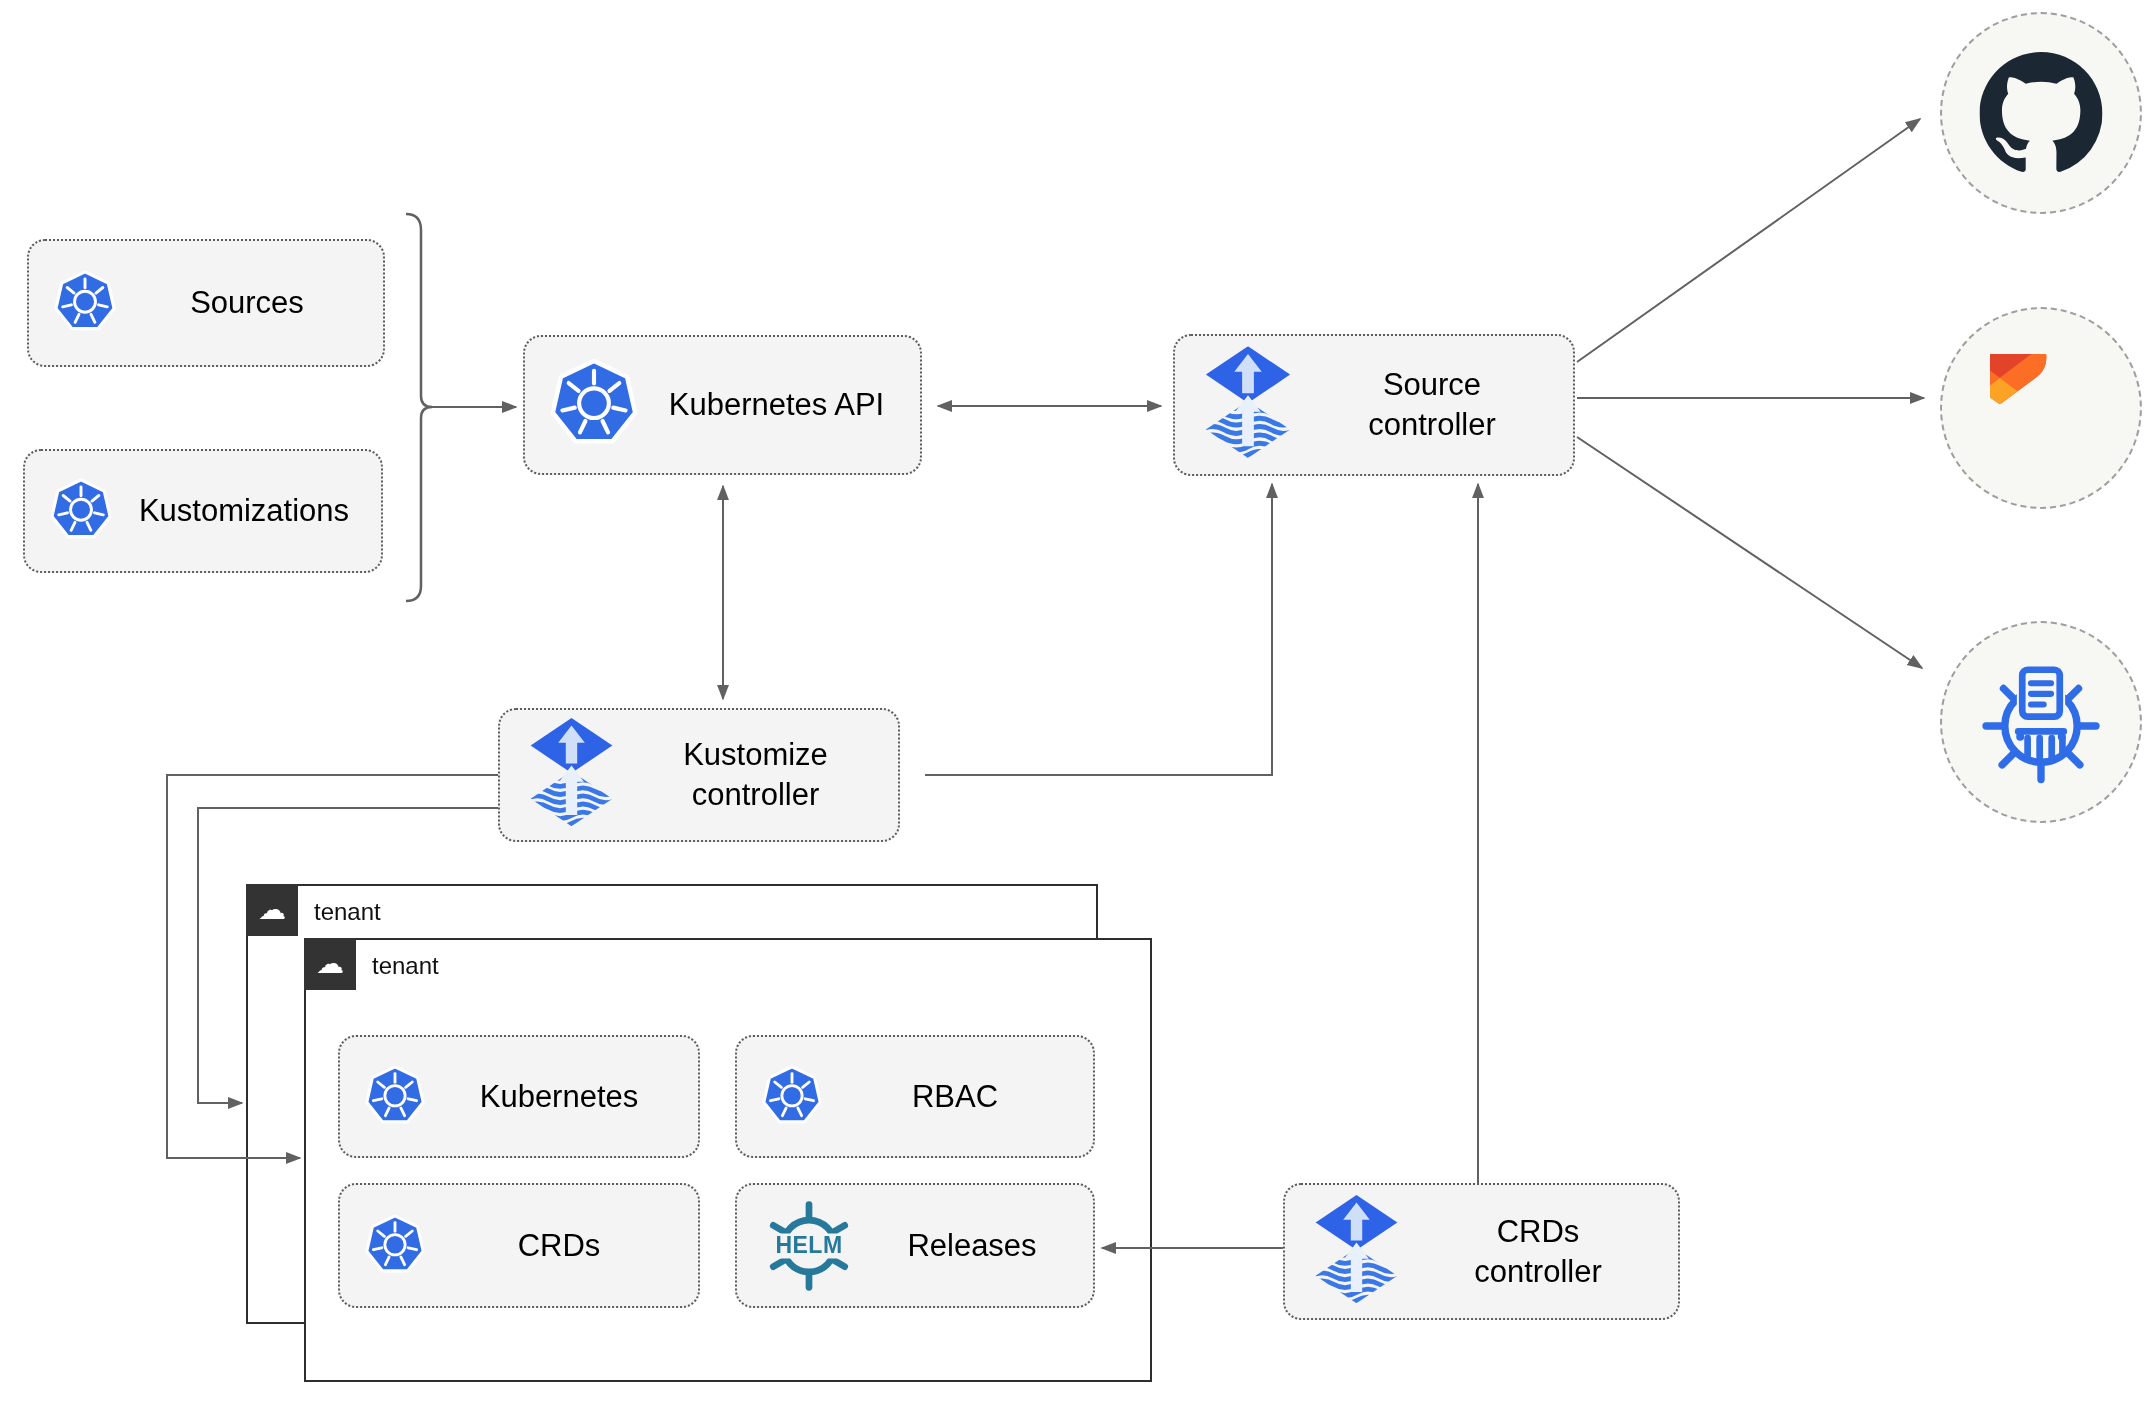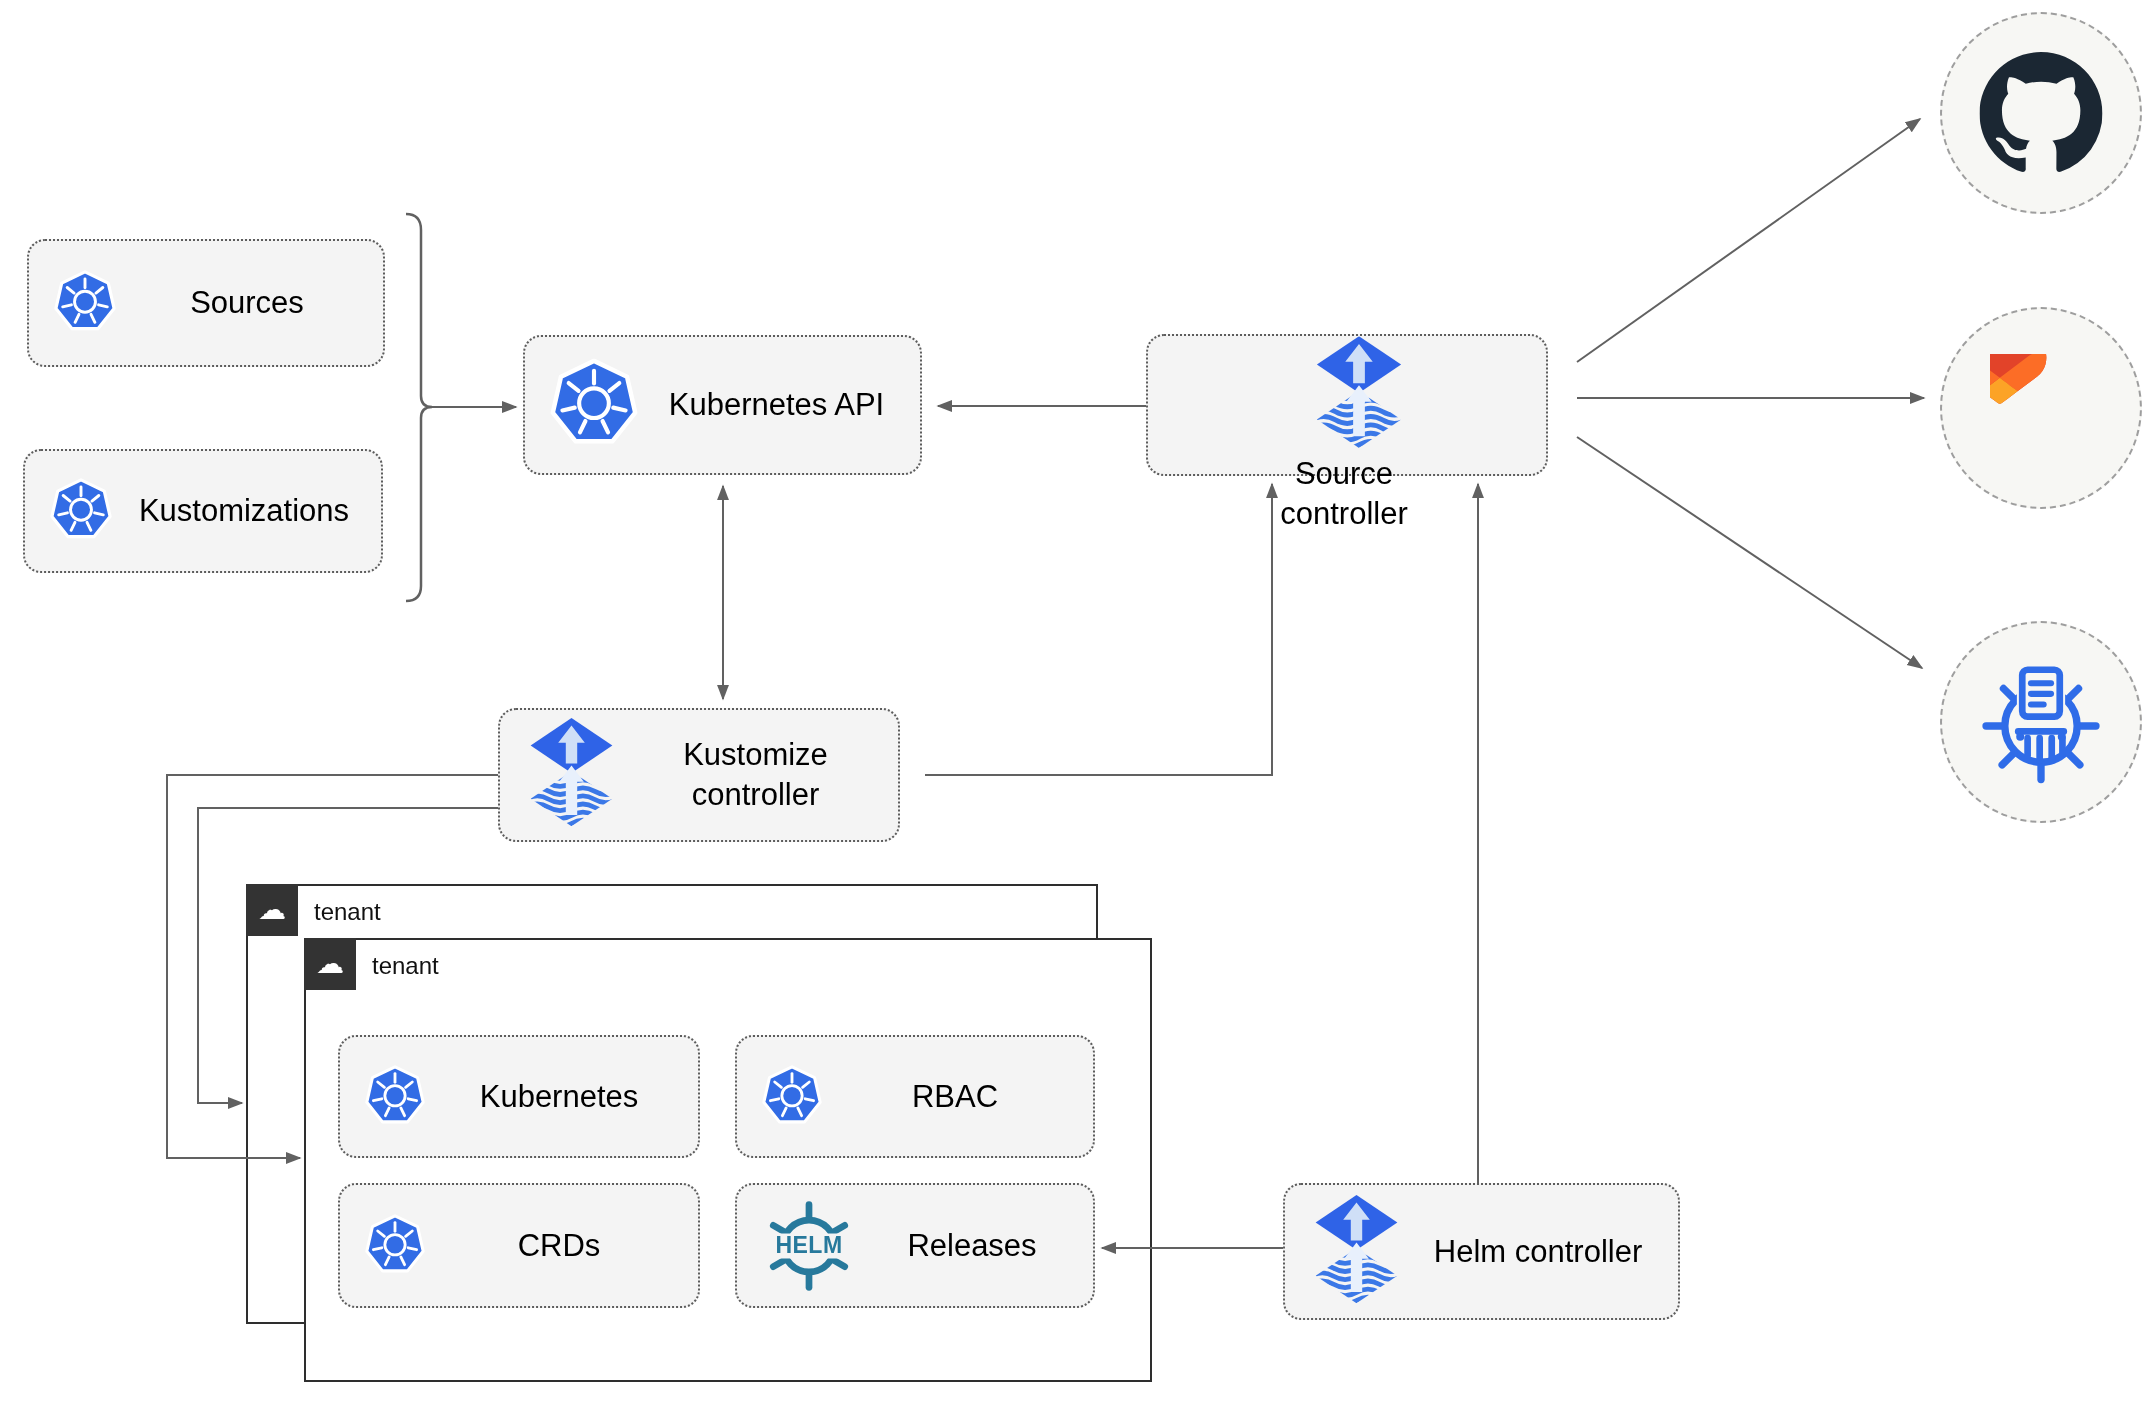--- a/index.html
+++ b/index.html
@@ -194,21 +194,21 @@
 
   <div class="node" style="left:523px;top:335px;width:399px;height:140px;">
     <span class="icon">
       <svg width="90" height="94" viewBox="0 0 100 104">
           <use href="#sym-k8s"></use>
         </svg>
     </span>
     <span class="label">Kubernetes API</span>
   </div>
 
-  <div class="node two" style="left:1146px;top:334px;width:402px;height:142px;flex-direction:column;">
+  <div class="node two" style="left:1173px;top:334px;width:402px;height:142px;">
     <span class="icon">
       <svg width="98" height="118" viewBox="0 0 100 120">
           <use href="#sym-flux"></use>
         </svg>
     </span>
     <span class="label"><span class="label-inner">Source controller</span></span>
   </div>
 
   <div class="node two" style="left:498px;top:708px;width:402px;height:134px;">
     <span class="icon">
@@ -218,21 +218,21 @@
     </span>
     <span class="label"><span class="label-inner">Kustomize controller</span></span>
   </div>
 
   <div class="node two" style="left:1283px;top:1183px;width:397px;height:137px;">
     <span class="icon">
       <svg width="95" height="114" viewBox="0 0 100 120">
           <use href="#sym-flux"></use>
         </svg>
     </span>
-    <span class="label"><span class="label-inner">Helm controller</span></span>
+    <span class="label"><span class="label-inner">CRDs controller</span></span>
   </div>
 
   <div class="node" style="left:338px;top:1035px;width:362px;height:123px;">
     <span class="icon">
       <svg width="62" height="64" viewBox="0 0 100 104">
           <use href="#sym-k8s"></use>
         </svg>
     </span>
     <span class="label">Kubernetes</span>
   </div>

